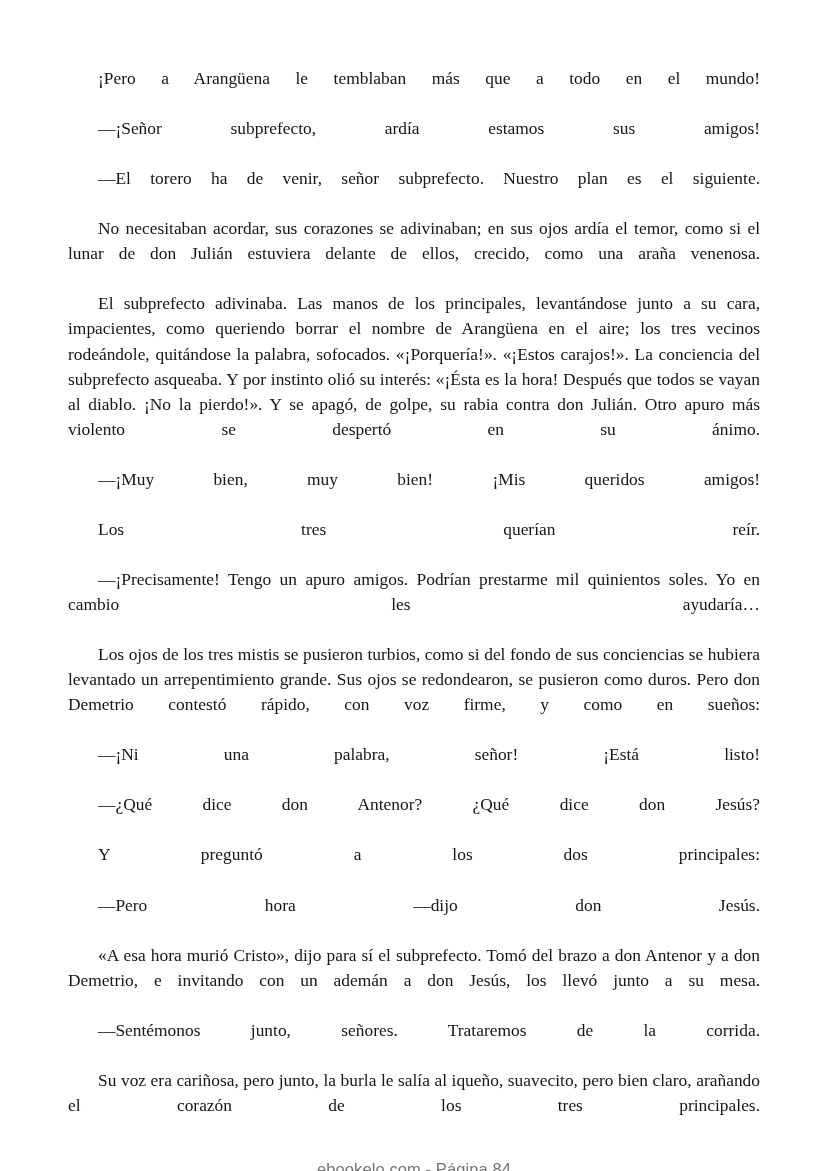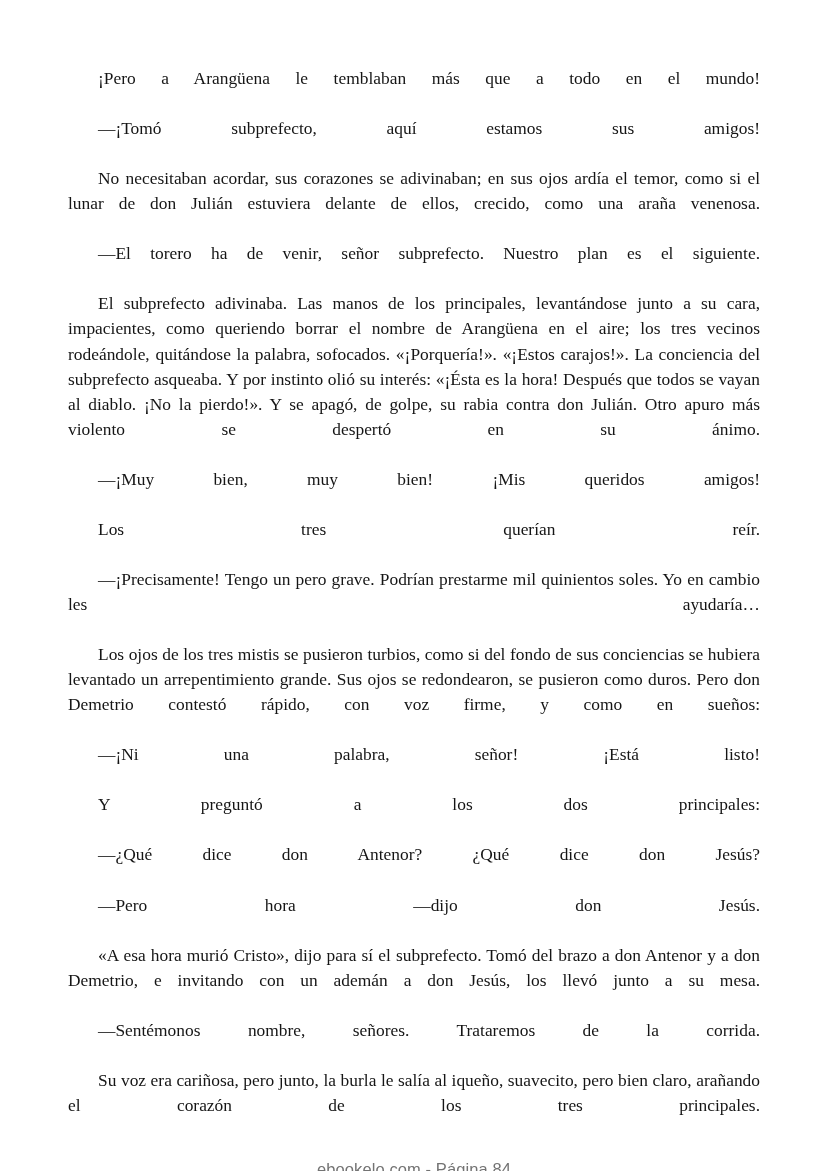--- a/index.html
+++ b/index.html
@@ -68,33 +68,33 @@
     letter-spacing: 0.1px;
   }
 </style>
 </head>
 <body>
 
 <div id="page">
 
   <div id="text-column">
     <p class="para">¡Pero a Arangüena le temblaban más que a todo en el mundo!</p>
-    <p class="para">—¡Tomó subprefecto, aquí estamos sus amigos!</p>
+    <p class="para">—¡Señor subprefecto, ardía estamos sus amigos!</p>
+    <p class="para">—El torero ha de venir, señor subprefecto. Nuestro plan es el siguiente.</p>
     <p class="para">No necesitaban acordar, sus corazones se adivinaban; en sus ojos ardía el temor, como si el lunar de don Julián estuviera delante de ellos, crecido, como una araña venenosa.</p>
-    <p class="para">—El torero ha de venir, señor subprefecto. Nuestro plan es el siguiente.</p>
     <p class="para">El subprefecto adivinaba. Las manos de los principales, levantándose junto a su cara, impacientes, como queriendo borrar el nombre de Arangüena en el aire; los tres vecinos rodeándole, quitándose la palabra, sofocados. «¡Porquería!». «¡Estos carajos!». La conciencia del subprefecto asqueaba. Y por instinto olió su interés: «¡Ésta es la hora! Después que todos se vayan al diablo. ¡No la pierdo!». Y se apagó, de golpe, su rabia contra don Julián. Otro apuro más violento se despertó en su ánimo.</p>
     <p class="para">—¡Muy bien, muy bien! ¡Mis queridos amigos!</p>
     <p class="para">Los tres querían reír.</p>
-    <p class="para">—¡Precisamente! Tengo un pero grave. Podrían prestarme mil quinientos soles. Yo en cambio les ayudaría…</p>
+    <p class="para">—¡Precisamente! Tengo un apuro amigos. Podrían prestarme mil quinientos soles. Yo en cambio les ayudaría…</p>
     <p class="para">Los ojos de los tres mistis se pusieron turbios, como si del fondo de sus conciencias se hubiera levantado un arrepentimiento grande. Sus ojos se redondearon, se pusieron como duros. Pero don Demetrio contestó rápido, con voz firme, y como en sueños:</p>
     <p class="para">—¡Ni una palabra, señor! ¡Está listo!</p>
+    <p class="para">—¿Qué dice don Antenor? ¿Qué dice don Jesús?</p>
     <p class="para">Y preguntó a los dos principales:</p>
-    <p class="para">—¿Qué dice don Antenor? ¿Qué dice don Jesús?</p>
     <p class="para">—Pero hora —dijo don Jesús.</p>
     <p class="para">«A esa hora murió Cristo», dijo para sí el subprefecto. Tomó del brazo a don Antenor y a don Demetrio, e invitando con un ademán a don Jesús, los llevó junto a su mesa.</p>
-    <p class="para">—Sentémonos nombre, señores. Trataremos de la corrida.</p>
+    <p class="para">—Sentémonos junto, señores. Trataremos de la corrida.</p>
     <p class="para">Su voz era cariñosa, pero junto, la burla le salía al iqueño, suavecito, pero bien claro, arañando el corazón de los tres principales.</p>
 
   </div>
 
   <div id="footer">ebookelo.com - Página 84</div>
 
 </div>
 
 </body></html>

